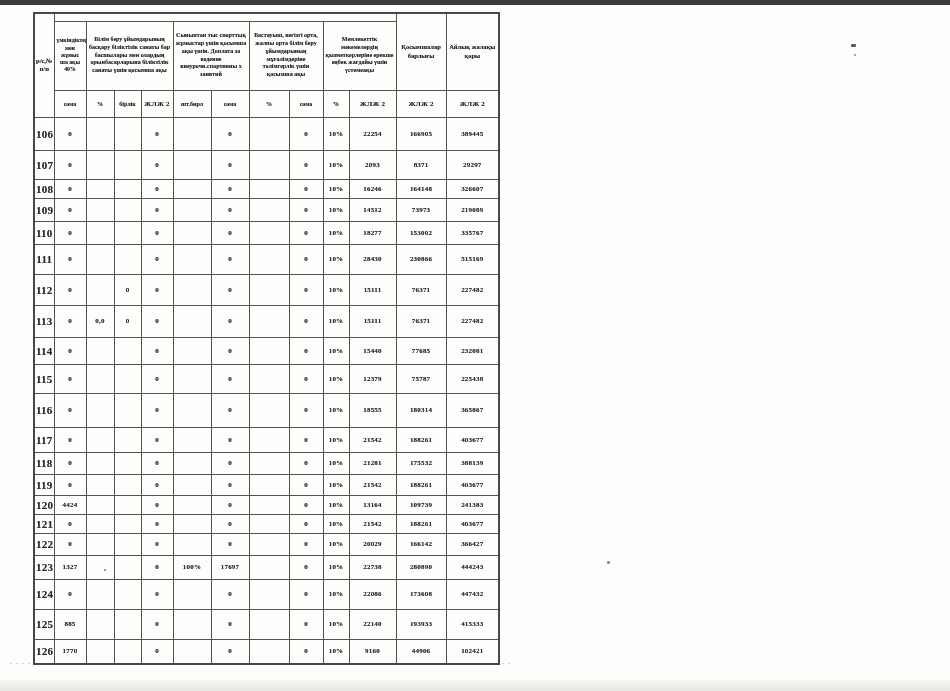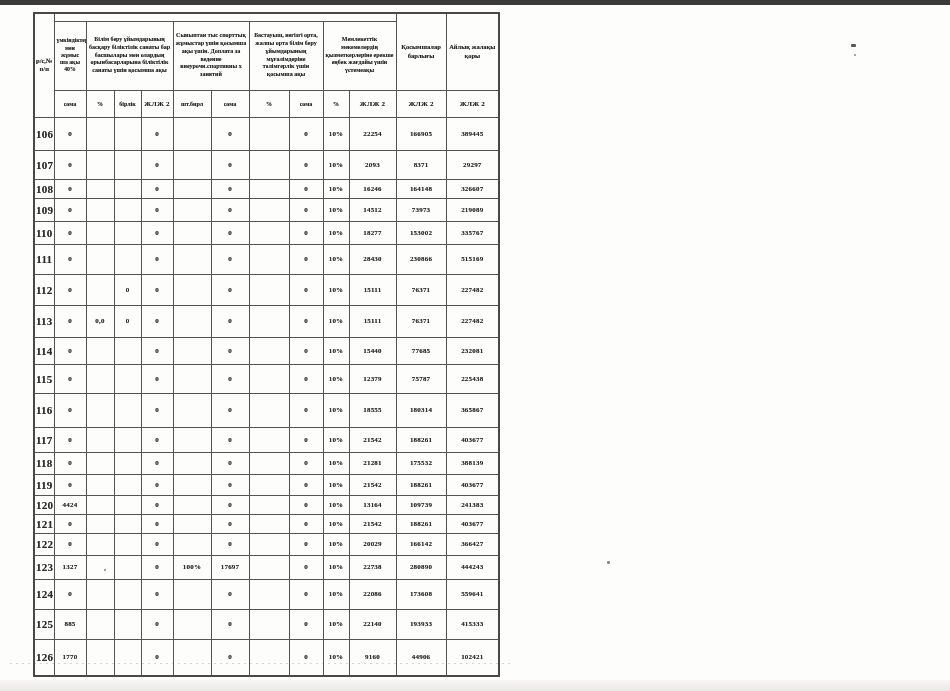--- a/index.html
+++ b/index.html
@@ -386,38 +386,38 @@
         <td></td>
         <td></td>
         <td>0</td>
         <td></td>
         <td>0</td>
         <td></td>
         <td>0</td>
         <td>10%</td>
         <td>22086</td>
         <td>173608</td>
-        <td>559641</td>
+        <td>447432</td>
       </tr>
       <tr style="height: 30px;">
         <td class="rownum">125</td>
         <td>885</td>
         <td></td>
         <td></td>
         <td>0</td>
         <td></td>
         <td>0</td>
         <td></td>
         <td>0</td>
         <td>10%</td>
         <td>22140</td>
         <td>193933</td>
         <td>415333</td>
       </tr>
-      <tr style="height: 37px;">
+      <tr style="height: 25px;">
         <td class="rownum">126</td>
         <td>1770</td>
         <td></td>
         <td></td>
         <td>0</td>
         <td></td>
         <td>0</td>
         <td></td>
         <td>0</td>
         <td>10%</td>

